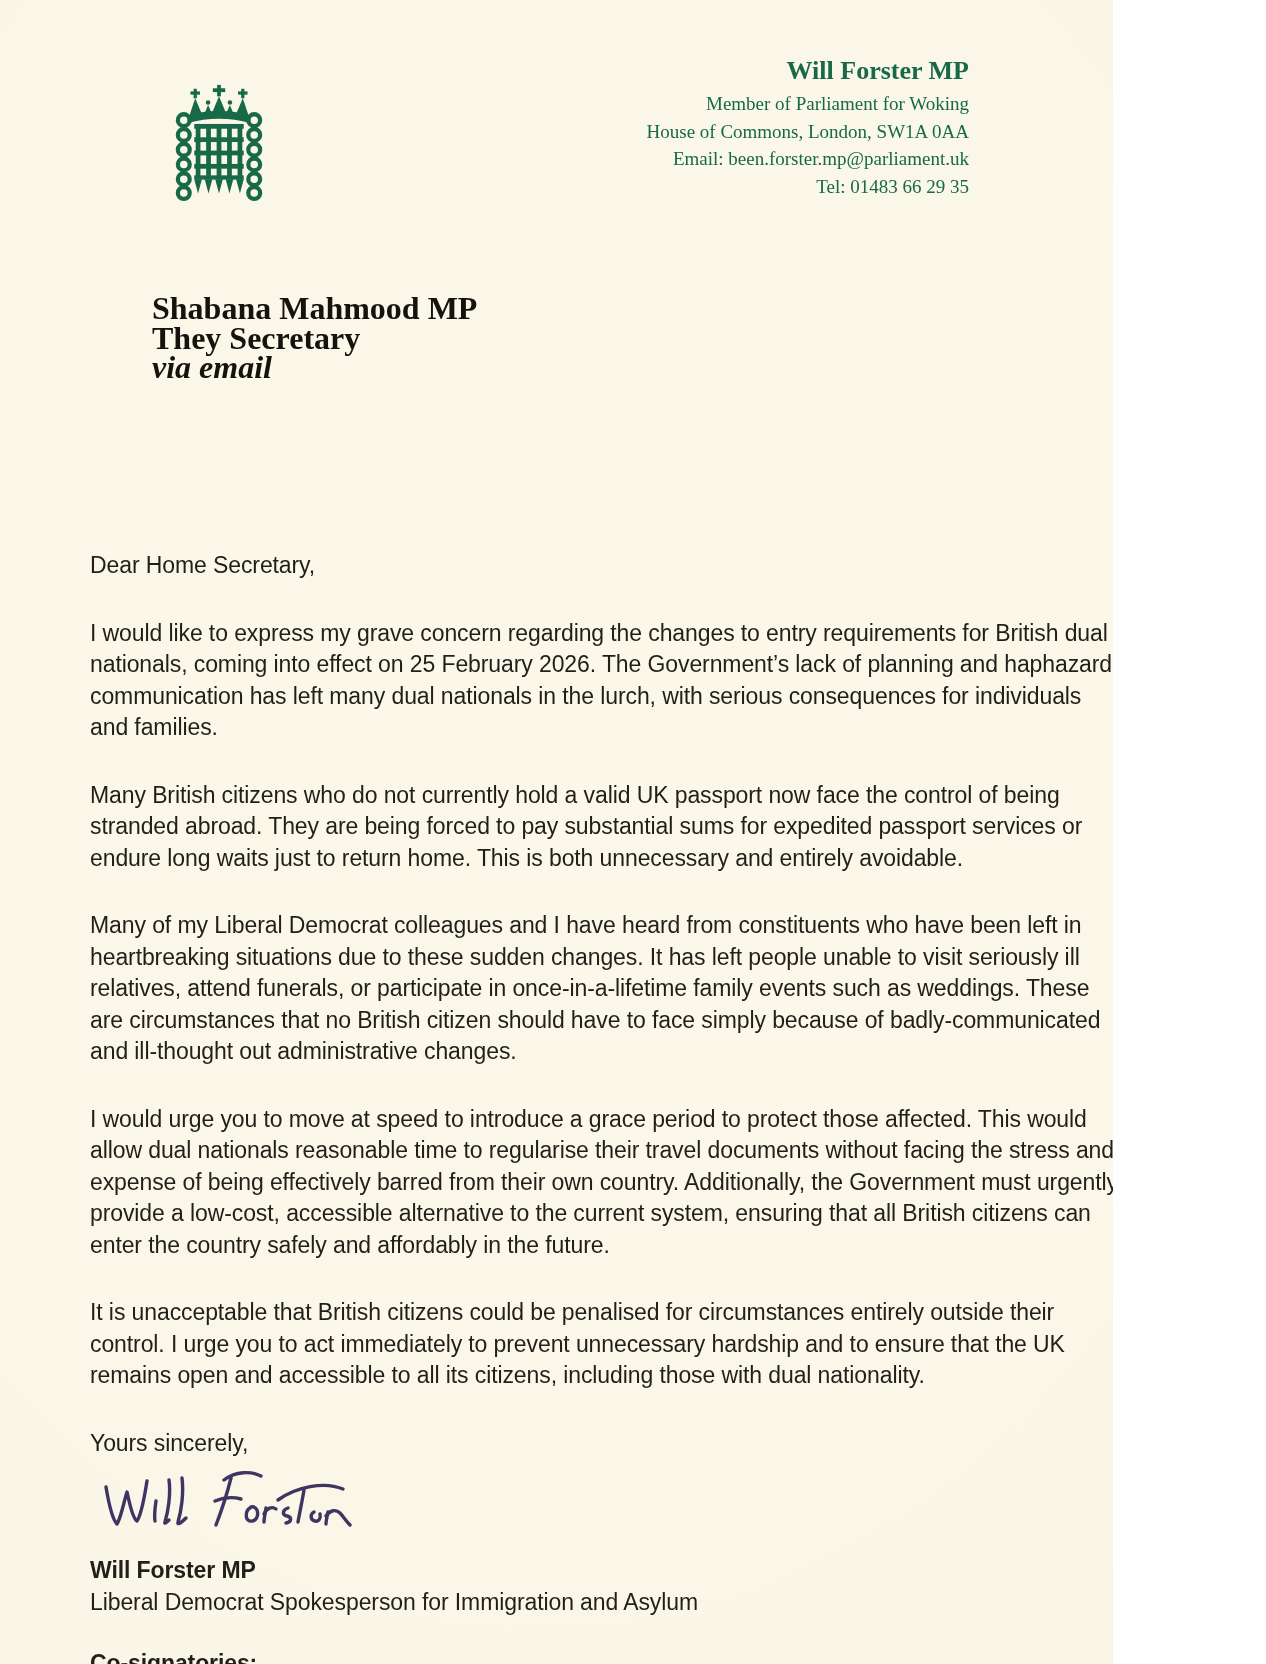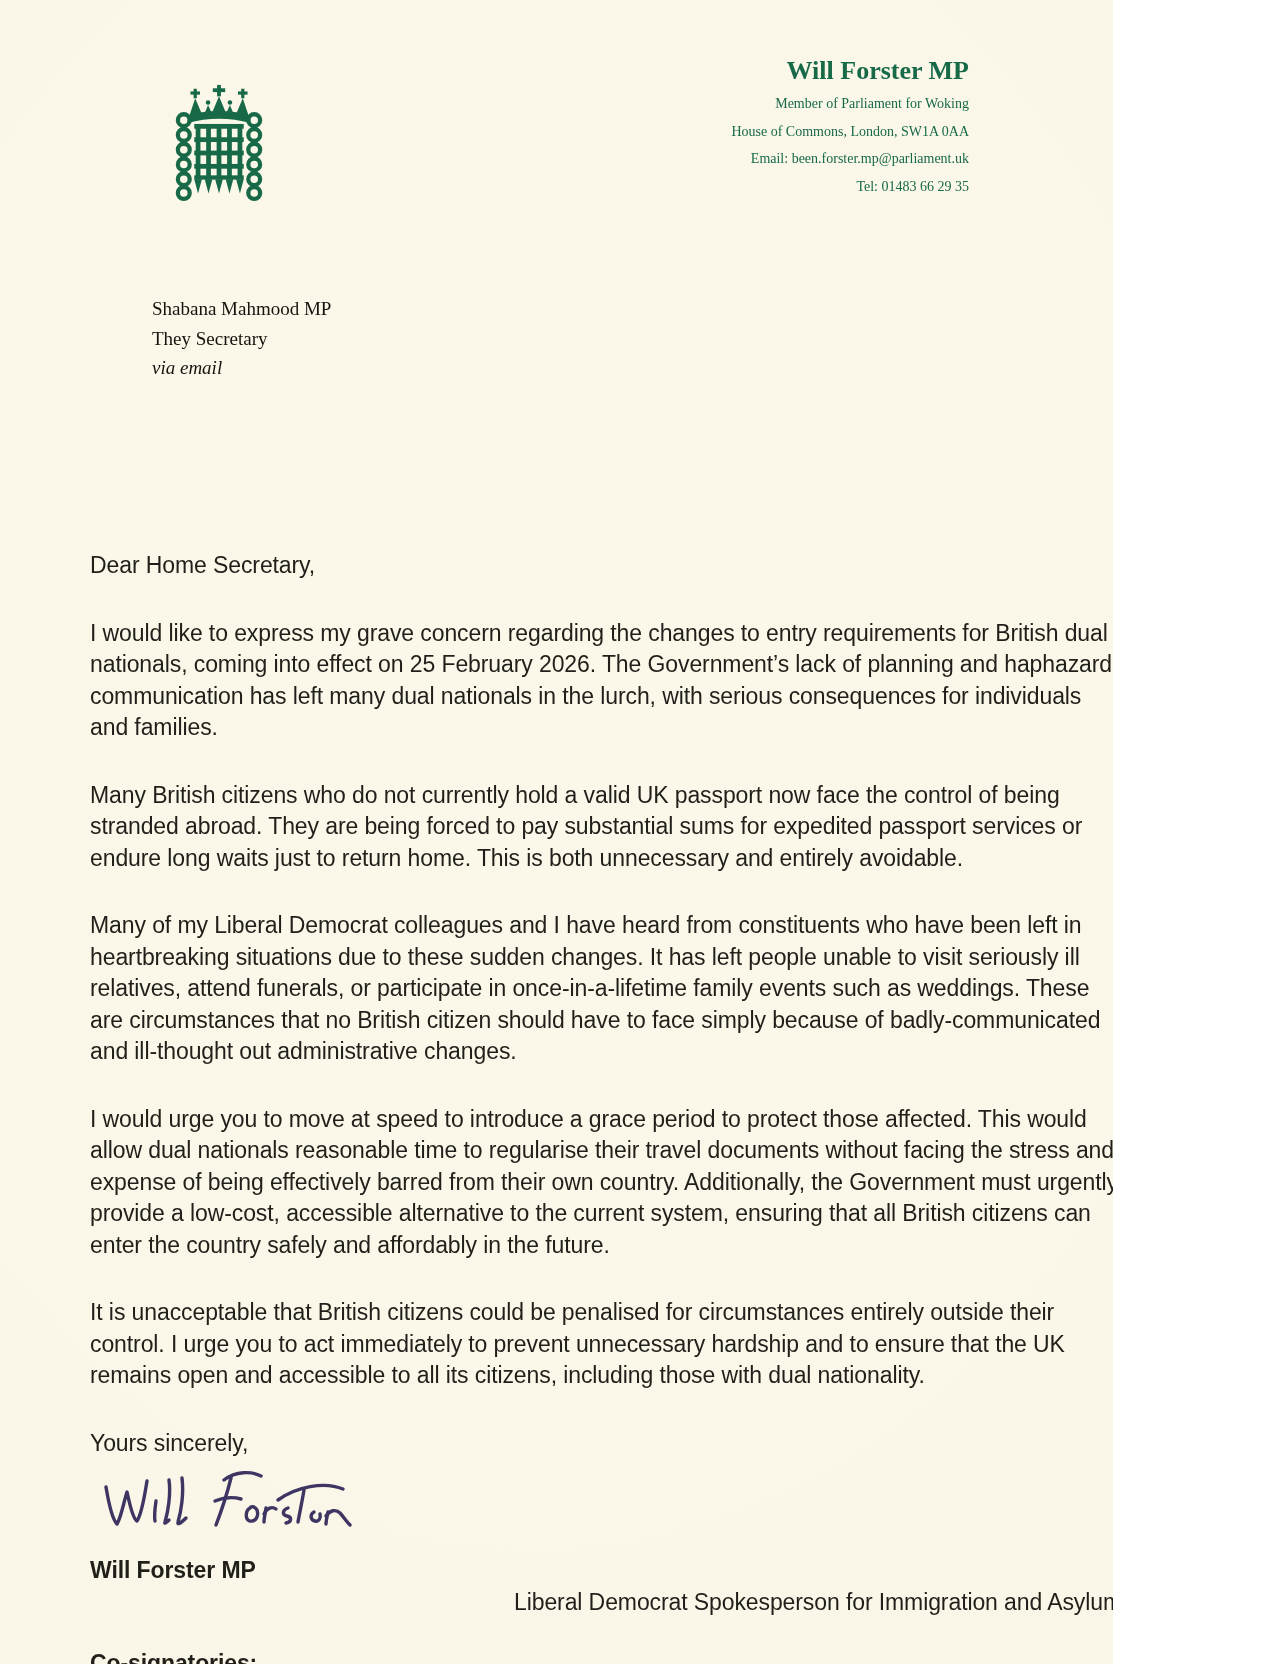--- a/index.html
+++ b/index.html
@@ -16,44 +16,44 @@
     position:absolute; left:170px; top:84px;
     width:98px; height:118px;
   }
   .letterhead {
     position:absolute; top:56px; right:144px;
     text-align:right;
     font-family:"Liberation Serif", serif;
     color:var(--green);
   }
   .lh-name { font-size:26px; font-weight:bold; line-height:30px; margin-bottom:4px; }
-  .lh-line { font-size:14px; line-height:27.5px; }
+  .lh-line { font-size:19px; line-height:27.5px; }
 
   
   .recipient {
     position:absolute; left:152px; top:294px;
     font-family:"Liberation Serif", serif;
-    font-weight:normal; font-size:19px; line-height:29.5px;
+    font-weight:bold; font-size:32px; line-height:29.5px;
     color:#14130e;
   }
   .recipient .via { font-style:italic; }
 
   
   .body {
     position:absolute; left:90px; top:535px; width:1032px;
     font-size:23px; line-height:31.5px;
     color:#201f19;
     letter-spacing:-0.1px;
     margin-top:15px;
   }
   .body p { margin:0 0 36px 0; }
   .closing { margin-bottom:4px !important; }
   .signature { display:block; width:292px; height:76px; margin:2px 0 0 8px; }
   .sender-name { font-weight:bold; margin-top:16px; }
-  .sender-title { margin-top:0;text-align:right; }
+  .sender-title { margin-top:0; }
   .cosign { font-weight:bold; margin-top:30px;text-decoration:underline; }
 </style>
 </head>
 <body>
 
 <div class="page" style="--green:#176948;">
 
   <svg class="logo" viewBox="0 0 100 124" xmlns="http://www.w3.org/2000/svg">
     <g fill="#176948" stroke="none">
 

